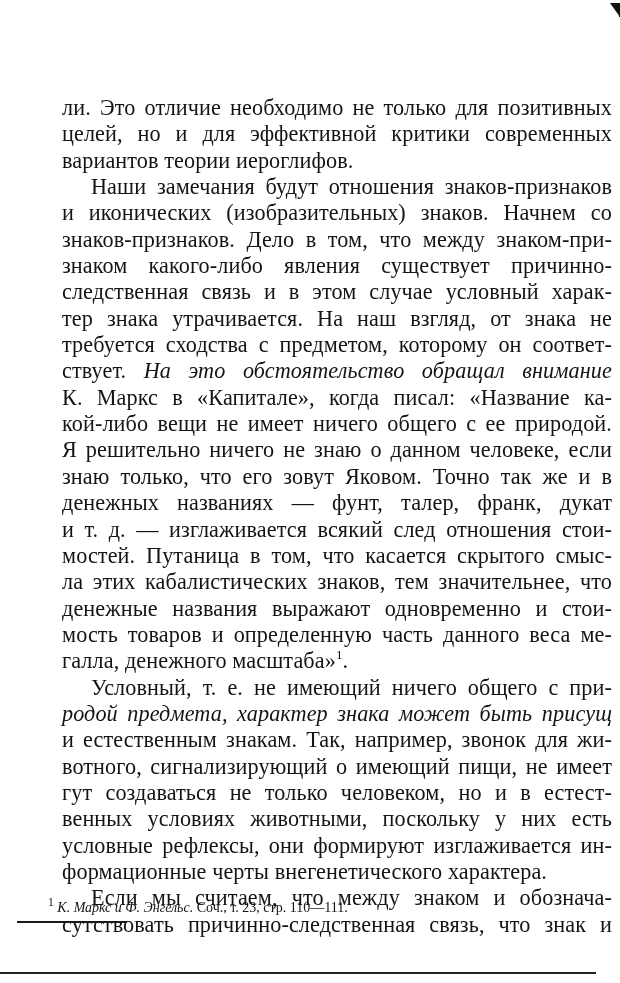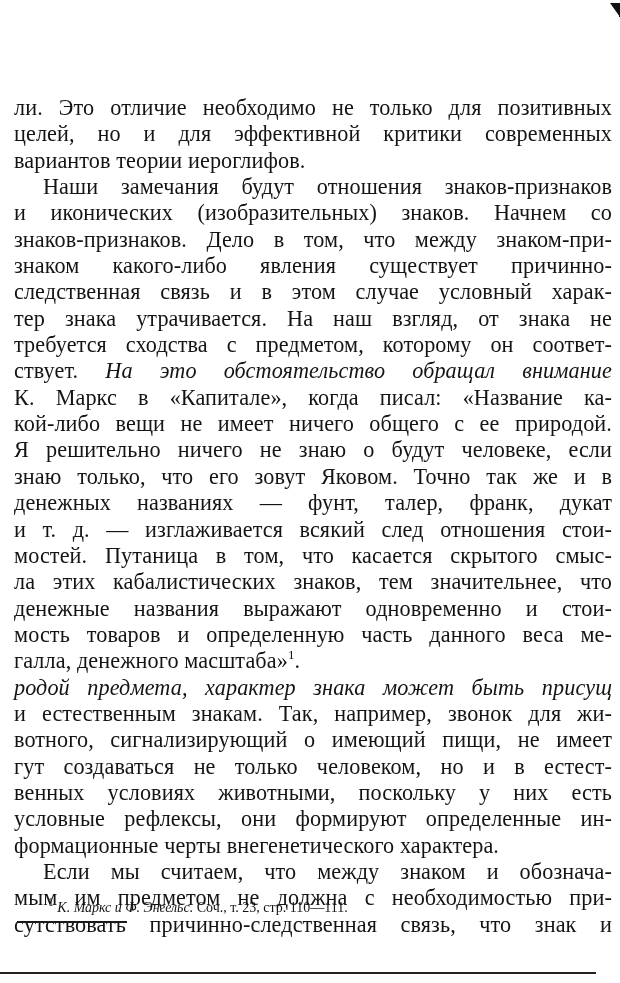--- a/index.html
+++ b/index.html
@@ -42,20 +42,21 @@
     line-height: 26.35px;
     letter-spacing: 0.1px;
   }
   .line {
     display: block;
     white-space: nowrap;
     text-align: justify;
     text-align-last: justify;
     height: 26.35px;
     overflow: visible;
+    margin-left: 48px;
   }
   .line.last {
     text-align-last: left;
   }
   .line.indent {
     padding-left: 29px;
   }
   .line em {
   }
   .line sup {
@@ -100,38 +101,38 @@
   <span class="line indent">Наши замечания будут отношения знаков-признаков</span>
   <span class="line">и иконических (изобразительных) знаков. Начнем со</span>
   <span class="line">знаков-признаков. Дело в том, что между знаком-при-</span>
   <span class="line">знаком какого-либо явления существует причинно-</span>
   <span class="line">следственная связь и в этом случае условный харак-</span>
   <span class="line">тер знака утрачивается. На наш взгляд, от знака не</span>
   <span class="line">требуется сходства с предметом, которому он соответ-</span>
   <span class="line">ствует. <em>На это обстоятельство обращал внимание</em></span>
   <span class="line">К. Маркс в «Капитале», когда писал: «Название ка-</span>
   <span class="line">кой-либо вещи не имеет ничего общего с ее природой.</span>
-  <span class="line">Я решительно ничего не знаю о будут человеке, если</span>
+  <span class="line">Я решительно ничего не знаю о данном человеке, если</span>
   <span class="line">знаю только, что его зовут Яковом. Точно так же и в</span>
   <span class="line">денежных названиях — фунт, талер, франк, дукат</span>
   <span class="line">и т. д. — изглаживается всякий след отношения стои-</span>
   <span class="line">мостей. Путаница в том, что касается скрытого смыс-</span>
   <span class="line">ла этих кабалистических знаков, тем значительнее, что</span>
   <span class="line">денежные названия выражают одновременно и стои-</span>
   <span class="line">мость товаров и определенную часть данного веса ме-</span>
   <span class="line last">галла, денежного масштаба»<sup>1</sup>.</span>
+  <span class="line indent">Условный, т. е. не имеющий ничего общего с при-</span>
   <span class="line"><em>родой предмета, характер знака может быть присущ</em></span>
   <span class="line">и естественным знакам. Так, например, звонок для жи-</span>
   <span class="line">вотного, сигнализирующий о имеющий пищи, не имеет</span>
   <span class="line">гут создаваться не только человеком, но и в естест-</span>
   <span class="line">венных условиях животными, поскольку у них есть</span>
-  <span class="line">условные рефлексы, они формируют определенные ин-</span>
+  <span class="line">условные рефлексы, они формируют изглаживается ин-</span>
   <span class="line last">формационные черты внегенетического характера.</span>
   <span class="line indent">Если мы считаем, что между знаком и обознача-</span>
-  <span class="line">мым им предметом не должна с необходимостью при-</span>
   <span class="line">сутствовать причинно-следственная связь, что знак и</span>
 </div>
 
 <div class="fn-rule"></div>
 
 <div class="footnote">
   <sup>1</sup>
   <em>К. Маркс и Ф. Энгельс.</em>
   <span>Соч., т. 23, стр. 110—111.</span>
 </div>

